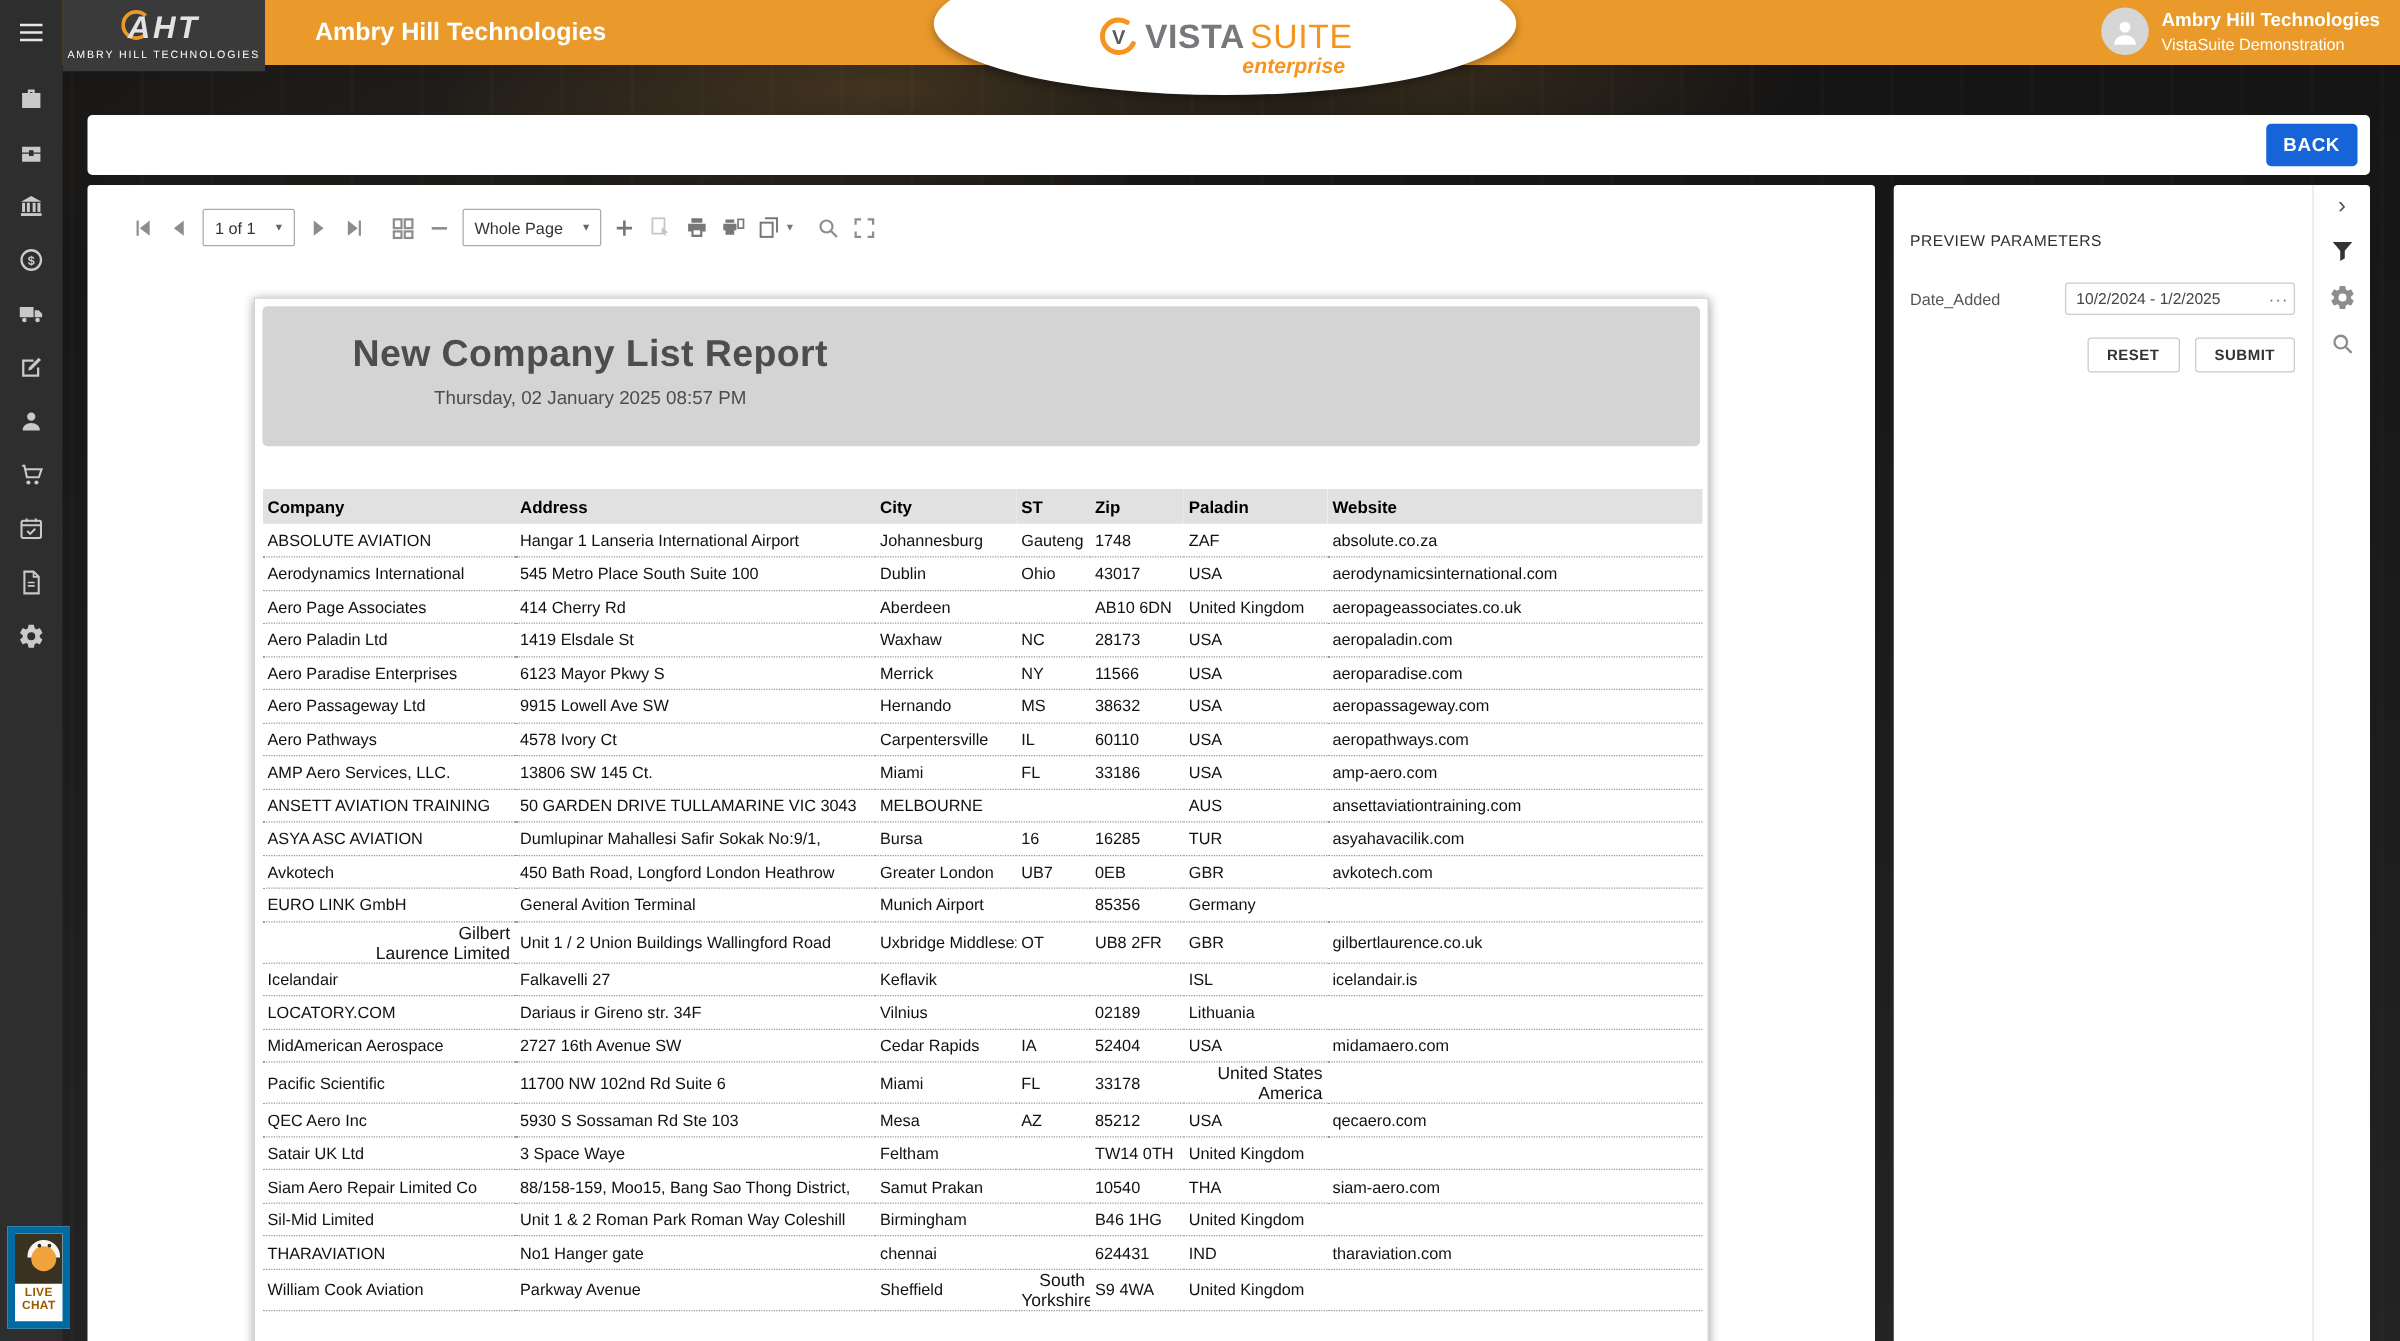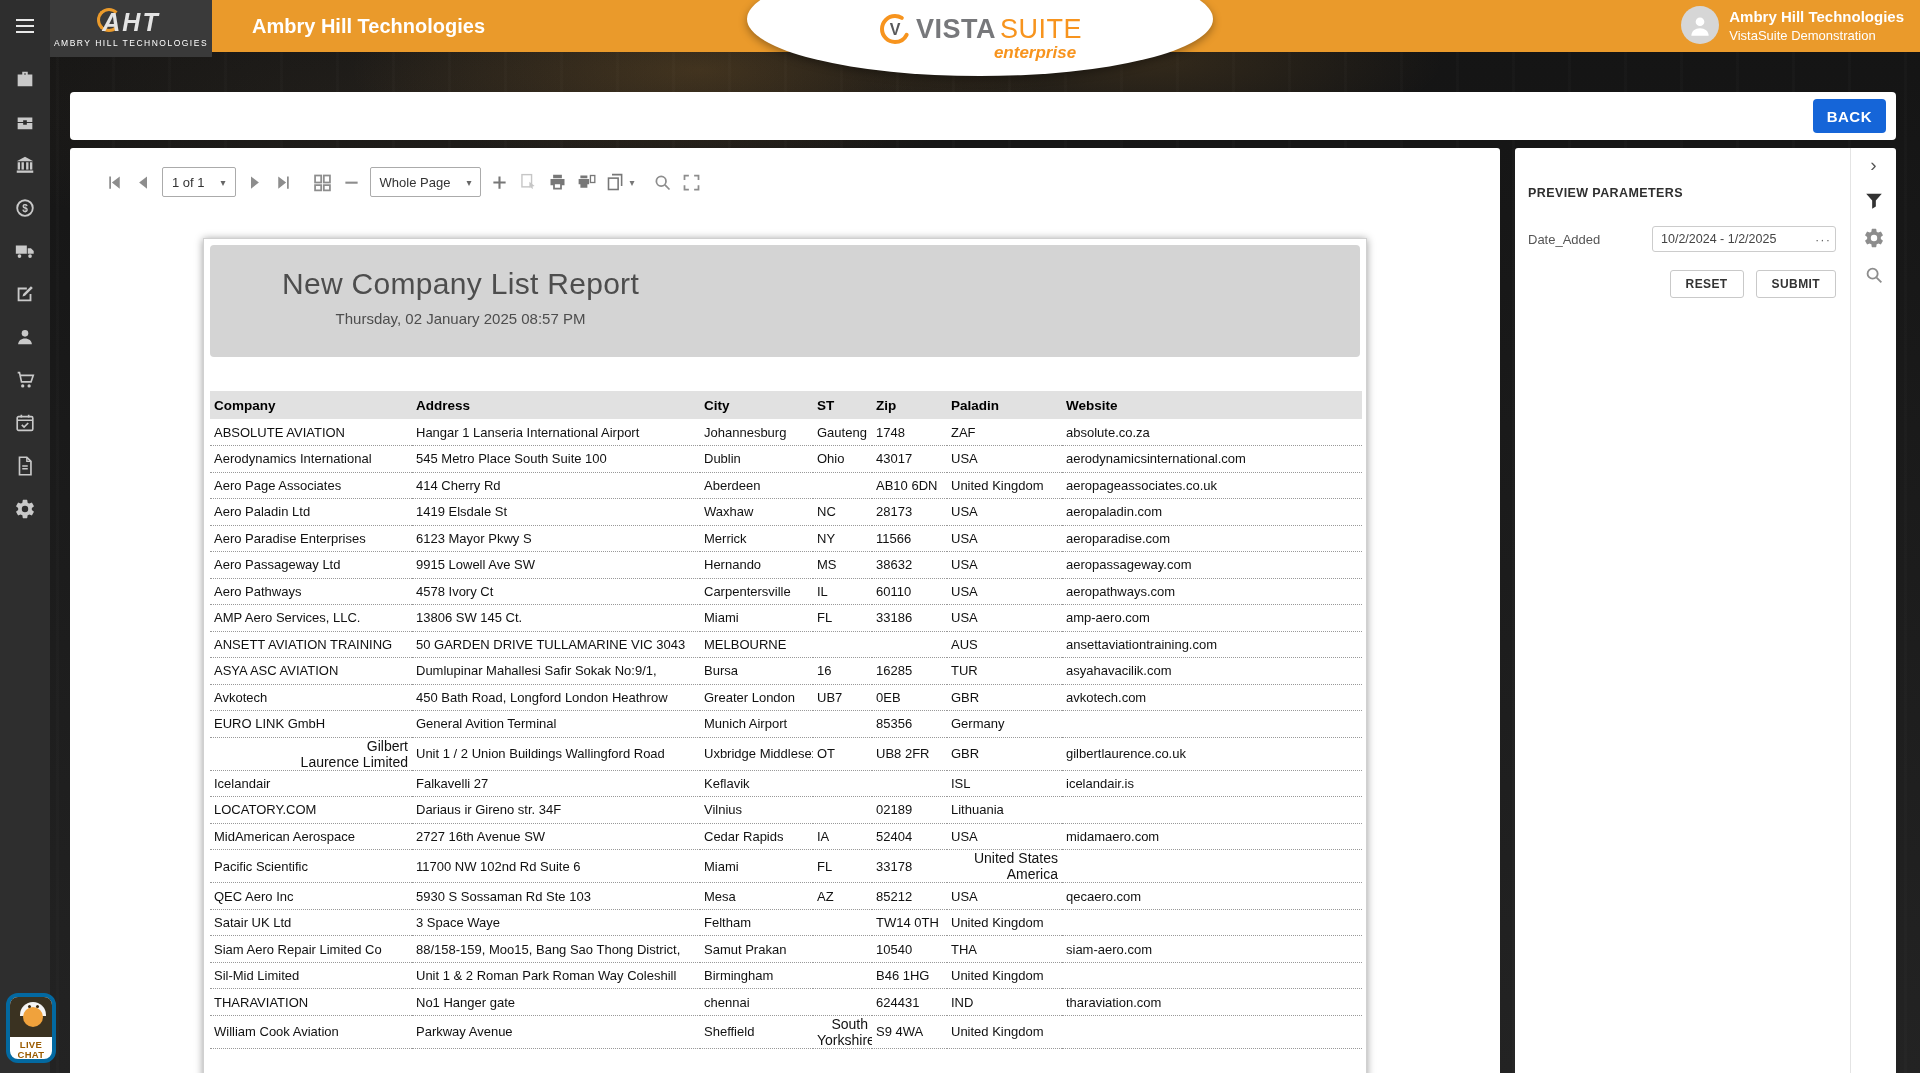--- a/index.html
+++ b/index.html
@@ -47,43 +47,43 @@
   .tbtn.dark svg{fill:#777;}
   .tbtn.light svg{fill:#c6c6c6;}
   .tbtn.str svg{fill:none;stroke:#8d8d8d;stroke-width:2;}
   .dd{height:30px;border:1px solid #ababab;border-radius:2px;background:#fff;display:flex;align-items:center;padding:0 9px;font-size:13px;color:#333;gap:16px;cursor:pointer;}
   .dd .caret{font-size:10px;color:#666;}
   .ml{margin-left:10px;}
   
   .report-page{width:1164px;margin:32px auto 0;background:#fff;border:1px solid #d0d0d0;box-shadow:0 1px 8px rgba(0,0,0,.4);padding:6px;min-height:1250px;}
   .report-hdr{background:#d4d4d4;border-radius:4px;height:112px;padding-top:22px;margin-bottom:34px;}
   .report-hdr-inner{width:fit-content;margin-left:72px;text-align:center;}
-  .report-title{font-size:30px;font-weight:normal;color:#4d4d4d;letter-spacing:.3px;}
+  .report-title{font-size:30px;font-weight:bold;color:#4d4d4d;letter-spacing:.3px;}
   .report-date{font-size:15px;color:#4d4d4d;margin-top:9px;}
   table{border-collapse:collapse;table-layout:fixed;width:1152px;}
   th{background:#e1e1e1;font-size:13.5px;font-weight:bold;text-align:left;height:28px;padding:0 4px;color:#000;white-space:nowrap;overflow:hidden;}
   td{font-size:13px;color:#111;height:26.5px;padding:0 4px;border-bottom:1px dotted #999;white-space:nowrap;overflow:hidden;vertical-align:middle;}
   td.small{font-size:14px;line-height:1.15;white-space:pre-line;text-align:right;}
   
   .params{width:381px;background:#fff;border-radius:3px 3px 0 0;display:flex;position:relative;}
   .params-main{flex:1;padding:38px 14px 0 13px;}
-  .params-title{font-size:12.5px;font-weight:bold;color:#2f2f2f;letter-spacing:.4px;}
+  .params-title{font-size:12.5px;font-weight:normal;color:#2f2f2f;letter-spacing:.4px;}
   .param-row{display:flex;align-items:center;justify-content:space-between;margin-top:26px;}
   .param-label{font-size:13px;color:#555;}
   .input-wrap{position:relative;width:184px;}
   .input-wrap input{width:100%;height:26px;border:1px solid #ccc;border-radius:3px;font-size:12.5px;color:#444;padding:0 26px 0 8px;font-family:inherit;background:#fff;}
   .dots-btn{position:absolute;right:2px;top:1px;height:24px;width:22px;border:none;background:none;color:#666;font-size:13px;cursor:pointer;letter-spacing:1px;}
   .btn-row{display:flex;justify-content:flex-end;gap:12px;margin-top:18px;}
   .pbtn{height:28px;padding:0 15px;background:#fff;border:1px solid #c9c9c9;border-radius:3px;font-size:12px;font-weight:600;color:#333;letter-spacing:.4px;cursor:pointer;font-family:inherit;}
   .rail{width:46px;border-left:1px solid #e4e4e4;display:flex;flex-direction:column;align-items:center;padding-top:5px;}
   .rail-chevron{font-size:19px;color:#555;cursor:pointer;line-height:1;height:22px;background:none;border:none;font-family:inherit;}
   .rail-icon{margin-top:15px;cursor:pointer;width:22px;height:22px;background:none;border:none;padding:0;}
   .rail-icon svg{width:22px;height:22px;}
   
-  .live-chat{position:absolute;left:6px;bottom:10px;width:50px;height:70px;border:4px solid #0369a1;border-radius:12px;background:#fff;z-index:7;overflow:hidden;cursor:pointer;}
+  .live-chat{position:absolute;left:6px;bottom:10px;width:50px;height:82px;border:6px solid #0369a1;border-radius:0;background:#fff;z-index:7;overflow:hidden;cursor:pointer;}
   .lc-top{height:40px;background:#3a3221;position:relative;}
   .lc-hood{position:absolute;left:10px;top:5px;width:26px;height:14px;border-radius:13px 13px 0 0;background:#f5f5f5;}
   .lc-face{position:absolute;left:13px;top:10px;width:20px;height:20px;border-radius:50%;background:#f0a23c;}
   .lc-eye{position:absolute;top:8px;width:3px;height:3px;border-radius:50%;background:#3a2a10;}
   .lc-label{height:26px;display:flex;flex-direction:column;align-items:center;justify-content:center;font-size:9.5px;font-weight:bold;color:#9a5b00;line-height:1.1;letter-spacing:.3px;}
 </style>
 </head>
 <body>
 
 <div id="app">

